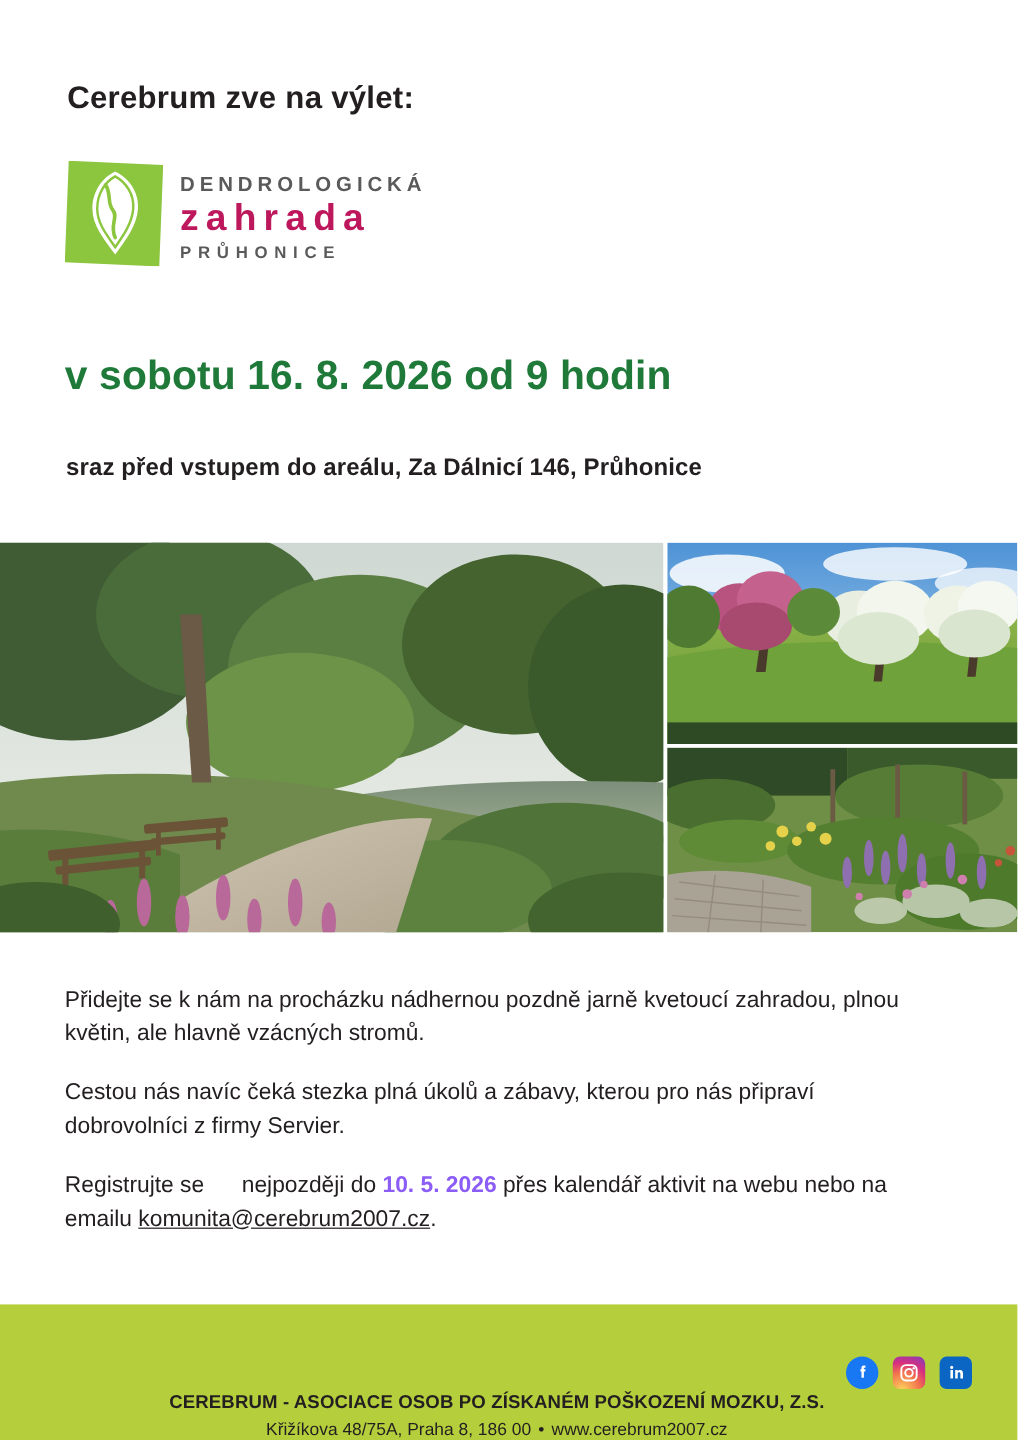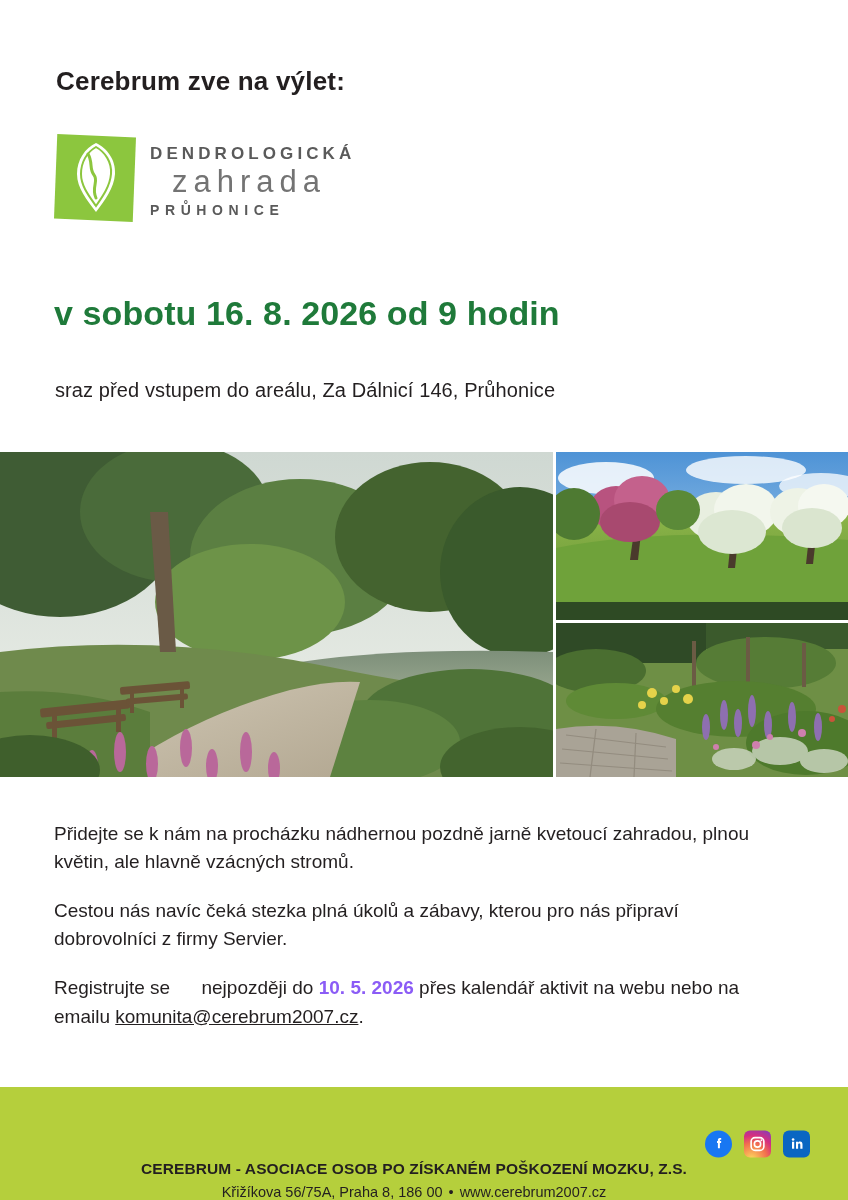--- a/index.html
+++ b/index.html
@@ -63,26 +63,25 @@
   }
   .logo-line1 {
     font-size: 17px;
     font-weight: 700;
     letter-spacing: 4.1px;
     color: #5a5a5a;
     line-height: 1.15;
   }
   .logo-line2 {
     font-size: 31px;
-    font-weight: 400;
+    font-weight: 700;
     letter-spacing: 6px;
-    color: #737373;
+    color: #be185d;
     line-height: 1.08;
     margin-top: 1px;
-    margin-left: 22px;
   }
   .logo-line3 {
     font-size: 14px;
     font-weight: 700;
     letter-spacing: 5.6px;
     color: #5a5a5a;
     line-height: 1.15;
     margin-top: 4px;
   }
 
@@ -96,21 +95,21 @@
     color: #1f7a3a;
     letter-spacing: 0.1px;
   }
 
   
   .meet-line {
     position: absolute;
     left: 55px;
     top: 379px;
     font-size: 20px;
-    font-weight: 400;
+    font-weight: 700;
     color: #231f20;
     letter-spacing: 0.1px;
   }
 
   
   .photo-band {
     position: absolute;
     left: 0;
     top: 452px;
     width: 848px;
@@ -416,21 +415,21 @@
 
   <div class="body-text">
     <p>Přidejte se k nám na procházku nádhernou pozdně jarně kvetoucí zahradou, plnou květin, ale hlavně vzácných stromů.</p>
     <p>Cestou nás navíc čeká stezka plná úkolů a zábavy, kterou pro nás připraví dobrovolníci z firmy Servier.</p>
     <p><span>Registrujte se </span><span class="bold">nejpozději do </span><span class="deadline">10. 5. 2026</span><span> přes kalendář aktivit na webu nebo na emailu </span><span class="mail-link">komunita@cerebrum2007.cz</span><span>.</span></p>
   </div>
 
   <div class="footer">
     <div class="footer-inner">
       <div class="footer-title">CEREBRUM - ASOCIACE OSOB PO ZÍSKANÉM POŠKOZENÍ MOZKU, Z.S.</div>
-      <div class="footer-sub"><span>Křižíkova 56/75A, Praha 8, 186 00</span><span class="dot">•</span><span class="web">www.cerebrum2007.cz</span></div>
+      <div class="footer-sub"><span>Křižíkova 48/75A, Praha 8, 186 00</span><span class="dot">•</span><span class="web">www.cerebrum2007.cz</span></div>
     </div>
     <div class="socials">
       <div class="social fb">
         <svg width="16" height="16" viewBox="0 0 16 16" aria-hidden="true">
           <path d="M10.2 5.6H8.9V4.7c0-.4.3-.5.5-.5h.8V2.4H8.9c-1.6 0-2 1.2-2 2v1.2H6v1.9h.9v5.2h2V7.5h1.2l.1-1.9z" fill="#ffffff"></path>
         </svg>
       </div>
       <div class="social ig">
         <svg width="17" height="17" viewBox="0 0 20 20" aria-hidden="true">
           <rect x="2.5" y="2.5" width="15" height="15" rx="4.6" fill="none" stroke="#ffffff" stroke-width="1.9"></rect>

